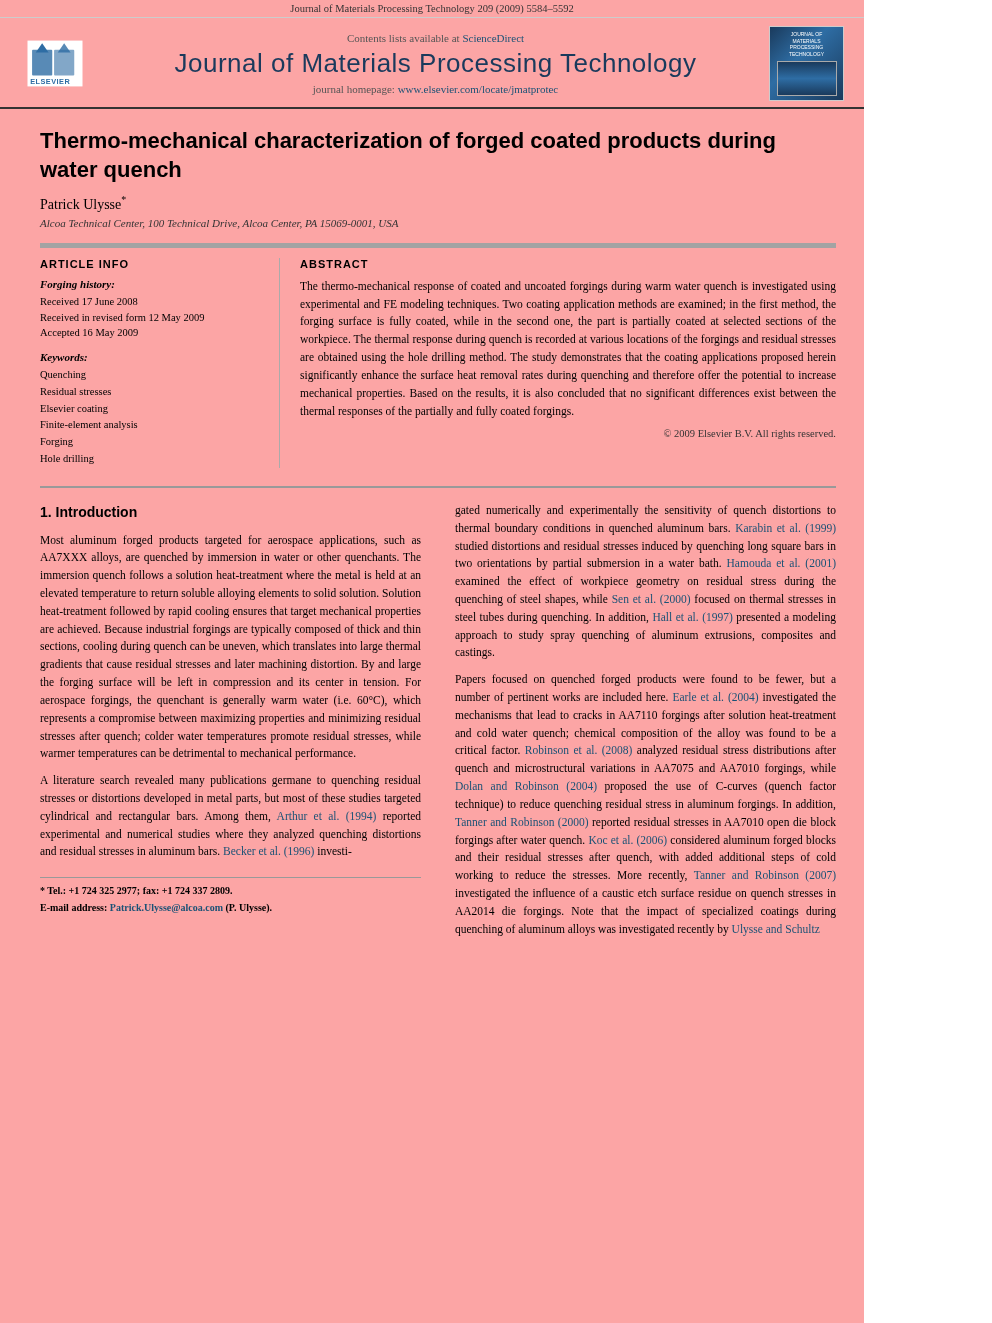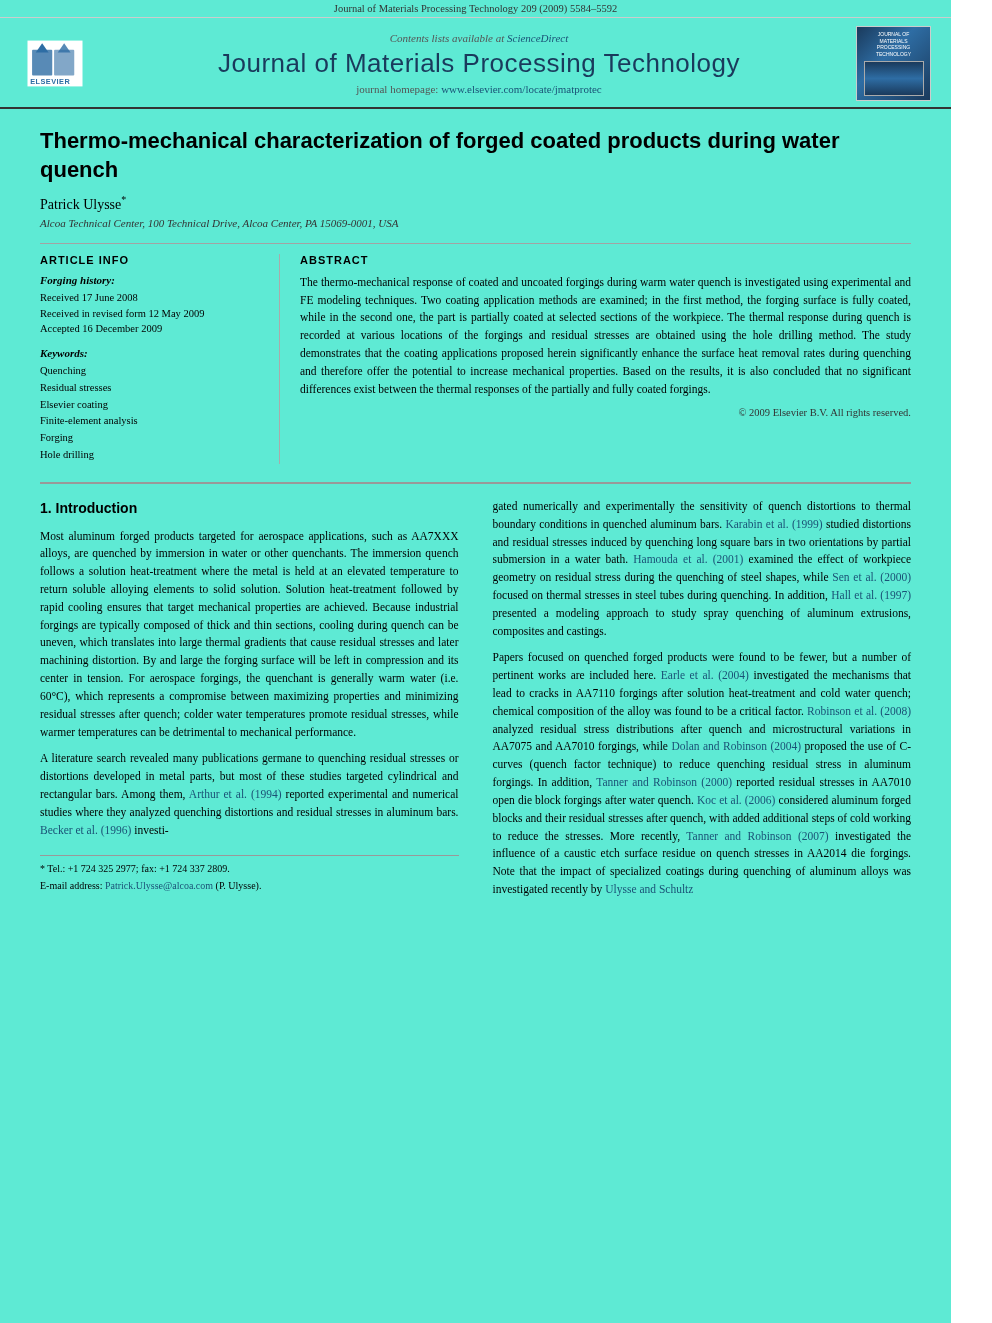--- a/index.html
+++ b/index.html
@@ -6,23 +6,23 @@
     body {
       background: #fff;
       font-family: "Times New Roman", Times, serif;
       font-size: 13px;
       color: #000;
       width: 992px;
       min-height: 1323px;
     }
 
     .page-wrapper {
-      width: 951px;
+      width: 864px;
       min-height: 1323px;
-      background: #5eead4;
+      background: #fca5a5;
       padding: 0;
     }
 
     
     .journal-header {
       border-bottom: 2px solid #333;
       padding: 8px 20px 6px 20px;
       display: flex;
       align-items: center;
       justify-content: space-between;
@@ -39,21 +39,20 @@
     }
     .journal-title-block {
       text-align: center;
       flex: 1;
     }
     .sciencedirect-line {
       font-size: 11px;
       color: #555;
       text-align: center;
       margin-bottom: 4px;
-      font-style: italic;
     }
     .sciencedirect-link {
       color: #1a5276;
       font-size: 11px;
     }
     .journal-title-main {
       font-size: 26px;
       font-weight: normal;
       color: #1a3a5c;
       font-family: Arial, sans-serif;
@@ -85,21 +84,21 @@
     .top-bar {
       text-align: center;
       font-size: 10.5px;
       color: #333;
       padding: 3px 0;
       border-bottom: 1px solid #ccc;
     }
 
     
     .content-area {
-      padding: 18px 40px 20px 40px;
+      padding: 18px 28px 20px 40px;
     }
 
     
     .article-title {
       font-size: 22px;
       font-weight: bold;
       color: #000;
       margin-bottom: 10px;
       line-height: 1.3;
       font-family: Arial, sans-serif;
@@ -118,21 +117,21 @@
       font-style: italic;
       color: #333;
       margin-bottom: 14px;
     }
 
     
     .info-section {
       display: flex;
       gap: 0;
       margin-top: 14px;
-      border-top: 1px solid #a3a3a3;
+      border-top: 5px solid #a3a3a3;
       padding-top: 10px;
     }
 
     .article-info-col {
       width: 240px;
       min-width: 240px;
       padding-right: 16px;
       border-right: 1px solid #aaa;
     }
     .abstract-col {
@@ -222,20 +221,21 @@
     .citation-link {
       color: #1a5276;
       text-decoration: none;
     }
 
     .footnote-section {
       border-top: 1px solid #999;
       margin-top: 16px;
       padding-top: 6px;
       font-size: 10px;
+      font-weight: bold;
     }
     .footnote-item {
       margin-bottom: 2px;
       line-height: 1.45;
     }
 
     .footer-bar {
       margin-top: 16px;
       border-top: 1px solid #ccc;
       padding-top: 6px;
@@ -299,21 +299,21 @@
     <div class="affiliation">Alcoa Technical Center, 100 Technical Drive, Alcoa Center, PA 15069-0001, USA</div>
 
     <div class="info-section">
 
       <div class="article-info-col">
         <div class="col-heading">ARTICLE INFO</div>
 
         <div class="article-history-label">Forging history:</div>
         <div class="history-item">Received 17 June 2008</div>
         <div class="history-item">Received in revised form 12 May 2009</div>
-        <div class="history-item">Accepted 16 December 2009</div>
+        <div class="history-item">Accepted 16 May 2009</div>
 
         <div class="keywords-label">Keywords:</div>
         <div id="keywords-container">
             <div class="keyword-item">Quenching</div>
             <div class="keyword-item">Residual stresses</div>
             <div class="keyword-item">Elsevier coating</div>
             <div class="keyword-item">Finite-element analysis</div>
             <div class="keyword-item">Forging</div>
             <div class="keyword-item">Hole drilling</div>
           </div>

